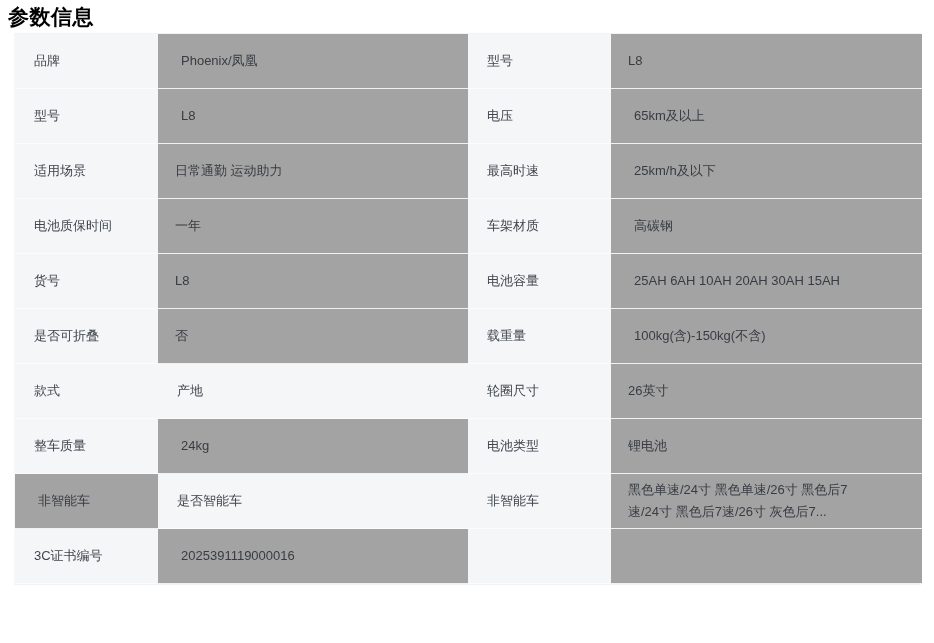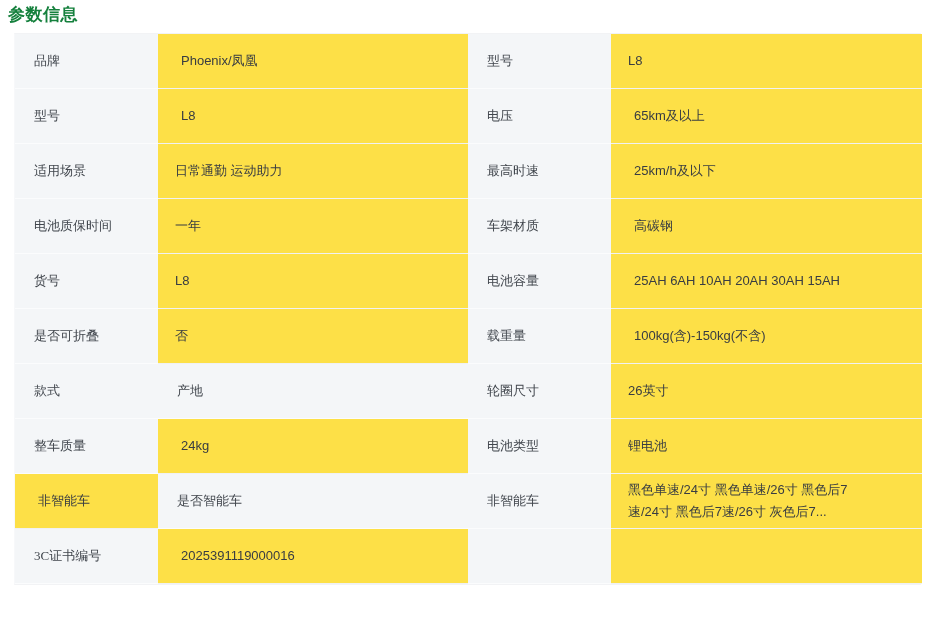--- a/index.html
+++ b/index.html
@@ -14,23 +14,23 @@
   }
   .page {
     position: relative;
     width: 934px;
     height: 643px;
   }
   .section-title {
     position: absolute;
     left: 8px;
     top: 3px;
-    font-size: 17px;
+    font-size: 21px;
     font-weight: 700;
-    color: #15803d;
+    color: #000000;
     letter-spacing: 0.5px;
     margin: 0;
     font-family: Liberation Serif, serif;
   }
   .spec-table {
     position: absolute;
     left: 14px;
     top: 33px;
     width: 907px;
     display: grid;
@@ -48,24 +48,23 @@
     align-items: center;
     font-size: 13px;
     line-height: 22px;
   }
   .label-cell {
     background: #f4f6f8;
     padding-left: 19px;
     padding-right: 8px;
     border-bottom: 1px solid #fbfcfd;
     color: #41464d;
-    font-family: Liberation Serif, serif;
   }
   .value-cell {
-    background: #fde047;
+    background: #a3a3a3;
     border-bottom: 1px solid #f0f1f3;
     color: #383c42;
   }
   .value-col1 {
     padding-left: 23px;
     padding-right: 16px;
   }
   .value-col2 {
     padding-left: 17px;
     padding-right: 60px;

